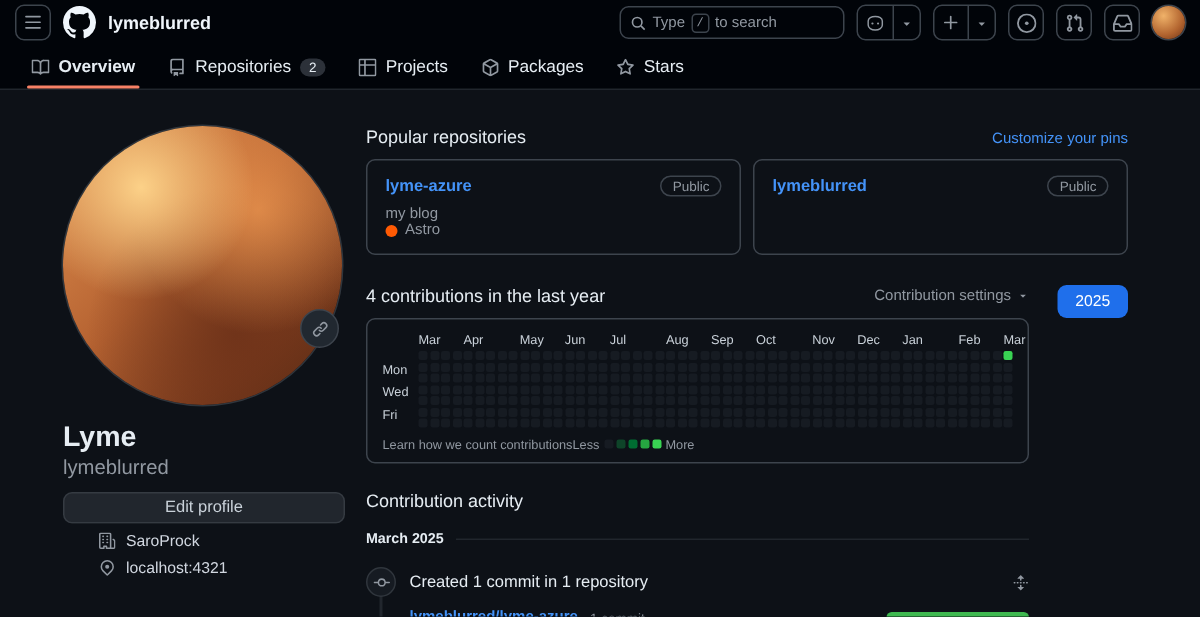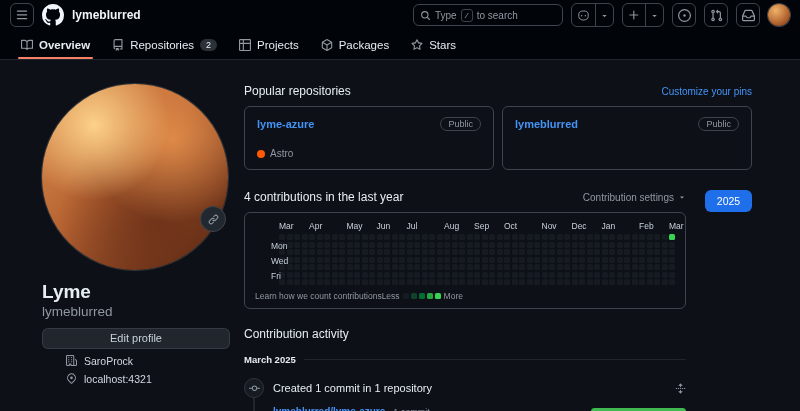--- a/index.html
+++ b/index.html
@@ -138,21 +138,21 @@
   .year-rail { margin-left: auto; }
   .year-btn {
     width: 47px; height: 22px; background: var(--accent-blue, #1f6feb); color: #fff;
     border: none; border-radius: 6px; font-size: 10.5px; cursor: pointer; font-family: inherit;
   }
   .hm-card { border: 1px solid #3d444d; border-radius: 6px; margin-top: 8px; padding: 8px 10px 7px; }
   .hm-months { position: relative; height: 11px; margin-left: 24px; font-size: 8.5px; color: #c9d1d9; }
   .hm-months span { position: absolute; top: 0; }
   .hm-body { display: flex; margin-top: 2px; }
   .hm-days { position: relative; width: 24px; font-size: 8.5px; color: #c9d1d9; }
-  .hm-days span { position: absolute; left: 16px; }
+  .hm-days span { position: absolute; left: 0; }
   .hm-grid { display: grid; grid-template-rows: repeat(7, 6px); grid-auto-flow: column;
     grid-auto-columns: 6px; gap: 1.5px; }
   .hm-cell { width: 6px; height: 6px; border-radius: 1.5px; }
   .hm-footer { display: flex; align-items: center; justify-content: flex-start;
     margin-top: 6px; font-size: 8.5px; color: var(--muted, #9198a1); }
   .legend { display: flex; align-items: center; gap: 3px; }
   .legend-cells { display: flex; gap: 2px; }
 
   
   .activity-title { font-size: 12px; margin-top: 18px; }
@@ -335,20 +335,21 @@
         <span class="sec-title">Popular repositories</span>
         <span class="pins-link">Customize your pins</span>
       </div>
 
       <div class="repo-grid">
         <div class="repo-card">
           <div class="repo-head">
             <span class="repo-name">lyme-azure</span>
             <span class="label-pill">Public</span>
           </div>
+          <div class="repo-desc">my blog</div>
           <div class="repo-lang">
             <span class="lang-dot"></span>
             <span>Astro</span>
           </div>
         </div>
         <div class="repo-card">
           <div class="repo-head">
             <span class="repo-name">lymeblurred</span>
             <span class="label-pill">Public</span>
           </div>

